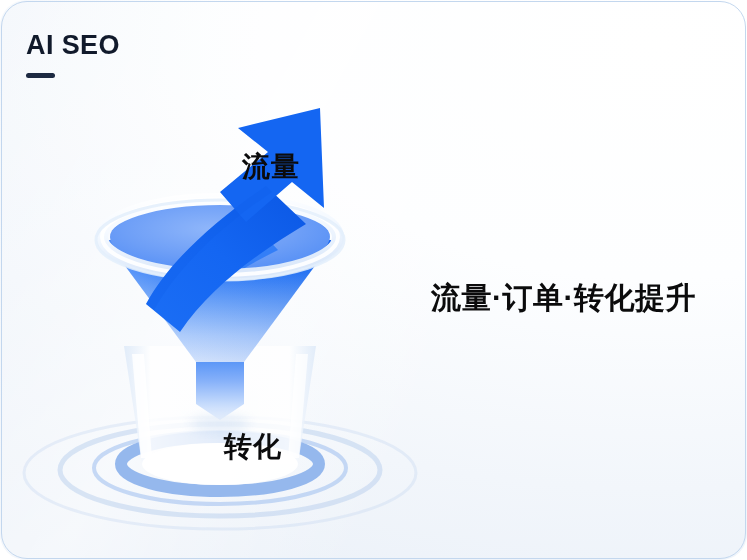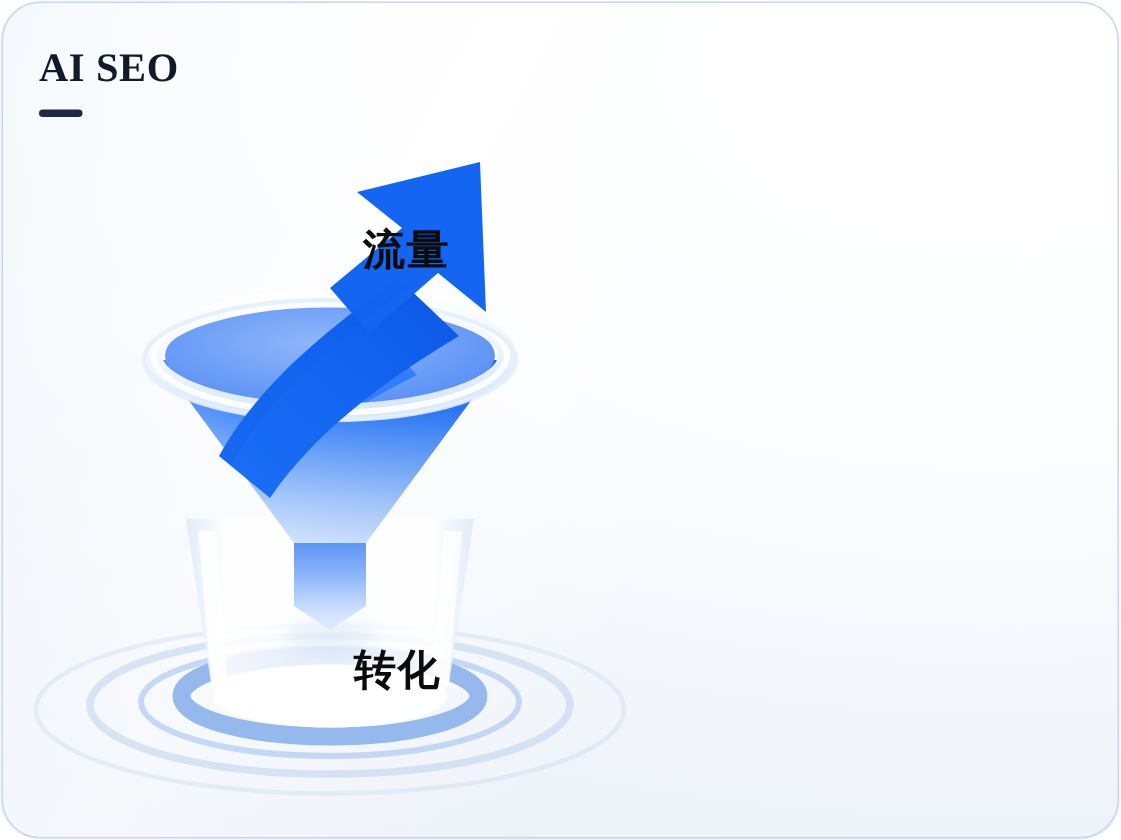--- a/index.html
+++ b/index.html
@@ -49,21 +49,20 @@
     left: 26px;
     top: 32px;
   }
   #title {
     font-size: 27px;
     font-weight: bold;
     color: #111a2b;
     letter-spacing: 0.4px;
     line-height: 1;
     white-space: nowrap;
-    font-family: Liberation Serif, serif;
   }
   #title-underline {
     margin-top: 14px;
     width: 29px;
     height: 5px;
     border-radius: 2.5px;
     background: #1d2a42;
   }
 
   
@@ -117,20 +116,21 @@
 
 <div id="canvas">
 
   <div id="bg-sheen"></div>
 
   <div id="header">
     <div id="title">AI SEO</div>
     <div id="title-underline"></div>
   </div>
 
+  <div id="tagline">流量·订单·转化提升</div>
 
   <div id="illustration">
     <svg viewBox="0 0 420 440" xmlns="http://www.w3.org/2000/svg">
       <defs>
 
         <linearGradient id="coneGrad" x1="0" y1="0" x2="0" y2="1">
           <stop offset="0%" stop-color="#1768f5"></stop>
           <stop offset="26%" stop-color="#2c79f7"></stop>
           <stop offset="52%" stop-color="#6ba2f8"></stop>
           <stop offset="78%" stop-color="#a9c9fb"></stop>
@@ -252,17 +252,17 @@
                  L 218,38
                  Z" fill="#1466f2"></path>
 
         <path d="M 126,214 C 150,170 196,130 246,96 L 252,102 C 204,134 158,176 134,220 Z" fill="#0b57e4" opacity="0.18"></path>
       </g>
 
       <ellipse cx="200" cy="334" rx="30" ry="8" fill="#b9d0ee" opacity="0.35" filter="url(#softBlur)"></ellipse>
     </svg>
 
     <div class="funnel-label" id="label-traffic" style="left:202px; top:58px;">流量</div>
-    <div class="funnel-label" id="label-conversion" style="left:216px; top:338px;">转化</div>
+    <div class="funnel-label" id="label-conversion" style="left:204px; top:338px;">转化</div>
   </div>
 
   <div id="frame-border"></div>
 </div>
 
 </body></html>

